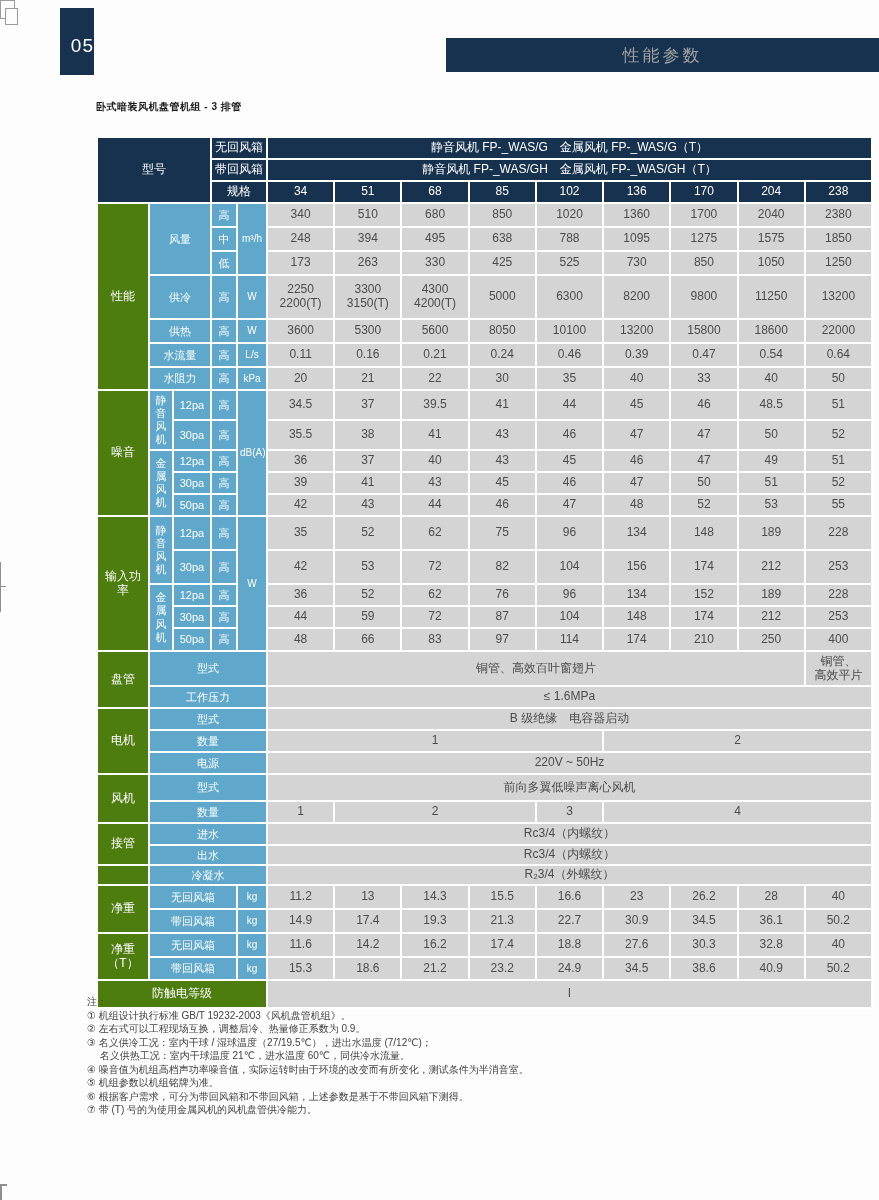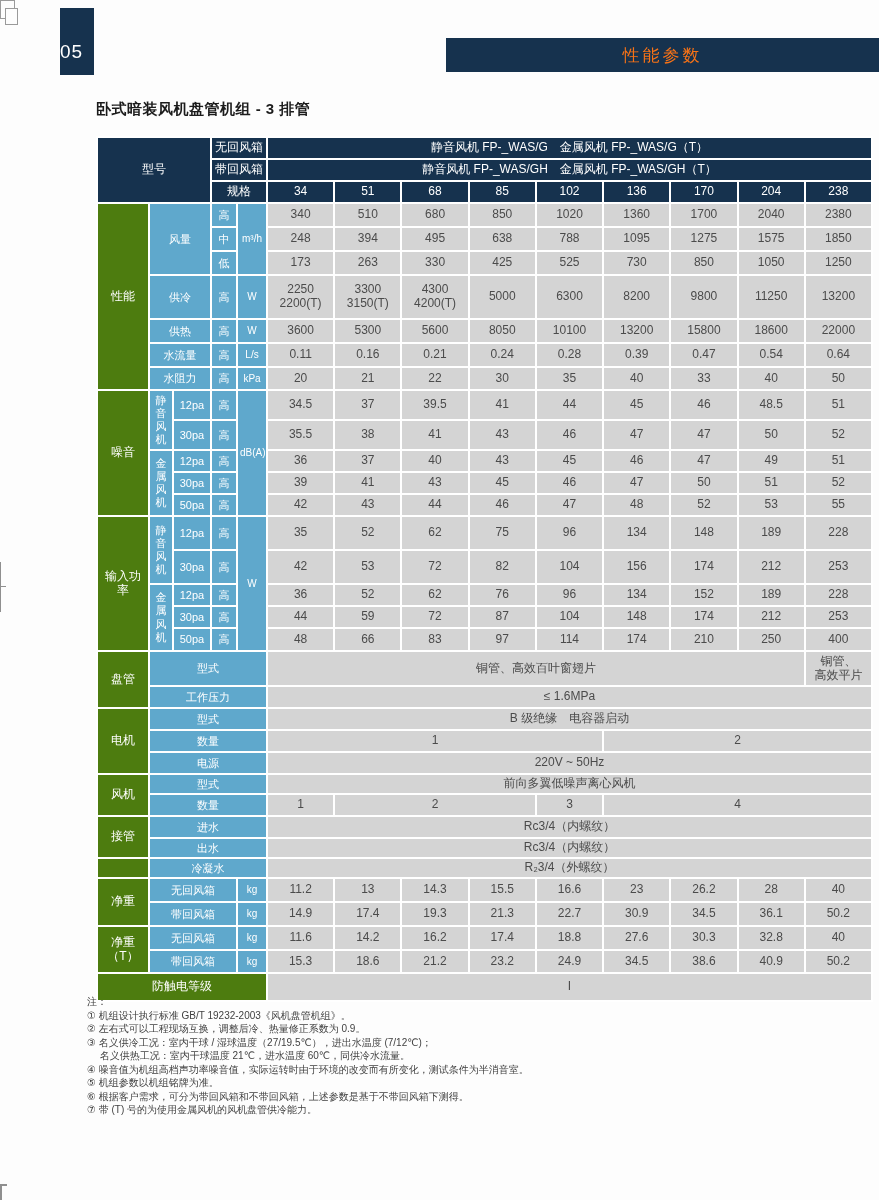--- a/index.html
+++ b/index.html
@@ -13,46 +13,46 @@
   
   .crop-a{position:absolute;left:0;top:0;width:13px;height:17px;border:1px solid #9a9a9a;background:transparent;}
   .crop-b{position:absolute;left:5px;top:8px;width:11px;height:15px;border:1px solid #9a9a9a;background:#fdfdfd;}
   .mark-mid{position:absolute;left:0;top:562px;width:1px;height:50px;background:#8f8f8f;}
   .mark-mid2{position:absolute;left:0;top:586px;width:6px;height:1px;background:#8f8f8f;}
   .mark-bot{position:absolute;left:0;top:1184px;width:2px;height:16px;background:#8f8f8f;}
   .mark-bot2{position:absolute;left:0;top:1184px;width:7px;height:2px;background:#8f8f8f;}
 
   .tab05{
     position:absolute;left:60px;top:8px;width:34px;height:67px;background:#16324e;
-    color:#fff;font-size:19px;display:flex;align-items:flex-end;justify-content:flex-start;
-    padding-bottom:12px;box-sizing:border-box;letter-spacing:1px;
+    color:#fff;font-size:19px;display:flex;align-items:flex-end;justify-content:flex-end;
+    padding-bottom:18px;box-sizing:border-box;letter-spacing:1px;
   }
   .topbar{
     position:absolute;left:446px;top:38px;width:433px;height:34px;background:#16324e;
-    color:#f97316;font-size:17px;letter-spacing:3px;display:flex;align-items:center;justify-content:center;
+    color:#a3a3a3;font-size:17px;letter-spacing:3px;display:flex;align-items:center;justify-content:center;
   }
   .doc-title{
-    position:absolute;left:96px;top:100px;font-size:15px;font-weight:bold;color:#1c1c1c;letter-spacing:0.5px;
+    position:absolute;left:96px;top:100px;font-size:10px;font-weight:bold;color:#1c1c1c;letter-spacing:0.5px;
   }
 
   table.spec{
     position:absolute;left:96px;top:136px;width:777px;border-collapse:collapse;table-layout:fixed;
   }
   table.spec td{
     border:2px solid #ffffff;padding:0 2px;text-align:center;vertical-align:middle;
     white-space:pre-line;line-height:1.15;overflow:hidden;
   }
   td.hd{background:#16324e;color:#fff;font-size:12px;}
   td.g{background:#4d7c0f;color:#fff;font-size:12px;}
   td.lb{background:#5fa8cc;color:#fff;font-size:11px;}
   td.un{background:#5fa8cc;color:#fff;font-size:10px;padding:0;}
   td.d{background:#d4d4d4;color:#4b4b4b;font-size:12px;}
   .vt{display:inline-block;width:13px;word-break:break-all;line-height:1.2;font-size:11px;text-align:center;}
 
-  tr.h18{height:20px;} tr.h20{height:20px;} tr.h22{height:22px;} tr.h23{height:23px;}
+  tr.h18{height:27px;} tr.h20{height:20px;} tr.h22{height:22px;} tr.h23{height:23px;}
   tr.h24{height:24px;} tr.h28{height:28px;margin-top:28px;} tr.h30{height:30px;} tr.h34{height:34px;}
   tr.h35{height:35px;} tr.h44{height:44px;}
 
   .notes{
     position:absolute;left:87px;top:995px;width:720px;color:#3f3f3f;font-size:10px;line-height:13.5px;
   }
   .notes div{white-space:pre;}
 </style>
 </head>
 <body>
@@ -188,21 +188,21 @@
           <td class="d">22000</td>
         </tr>
     <tr class="h24">
       <td class="lb" colspan="2">水流量</td>
       <td class="lb">高</td>
       <td class="un">L/s</td>
     <td class="d">0.11</td>
           <td class="d">0.16</td>
           <td class="d">0.21</td>
           <td class="d">0.24</td>
-          <td class="d">0.28</td>
+          <td class="d">0.46</td>
           <td class="d">0.39</td>
           <td class="d">0.47</td>
           <td class="d">0.54</td>
           <td class="d">0.64</td>
         </tr>
     <tr class="h23">
       <td class="lb" colspan="2">水阻力</td>
       <td class="lb">高</td>
       <td class="un">kPa</td>
     <td class="d">20</td>

